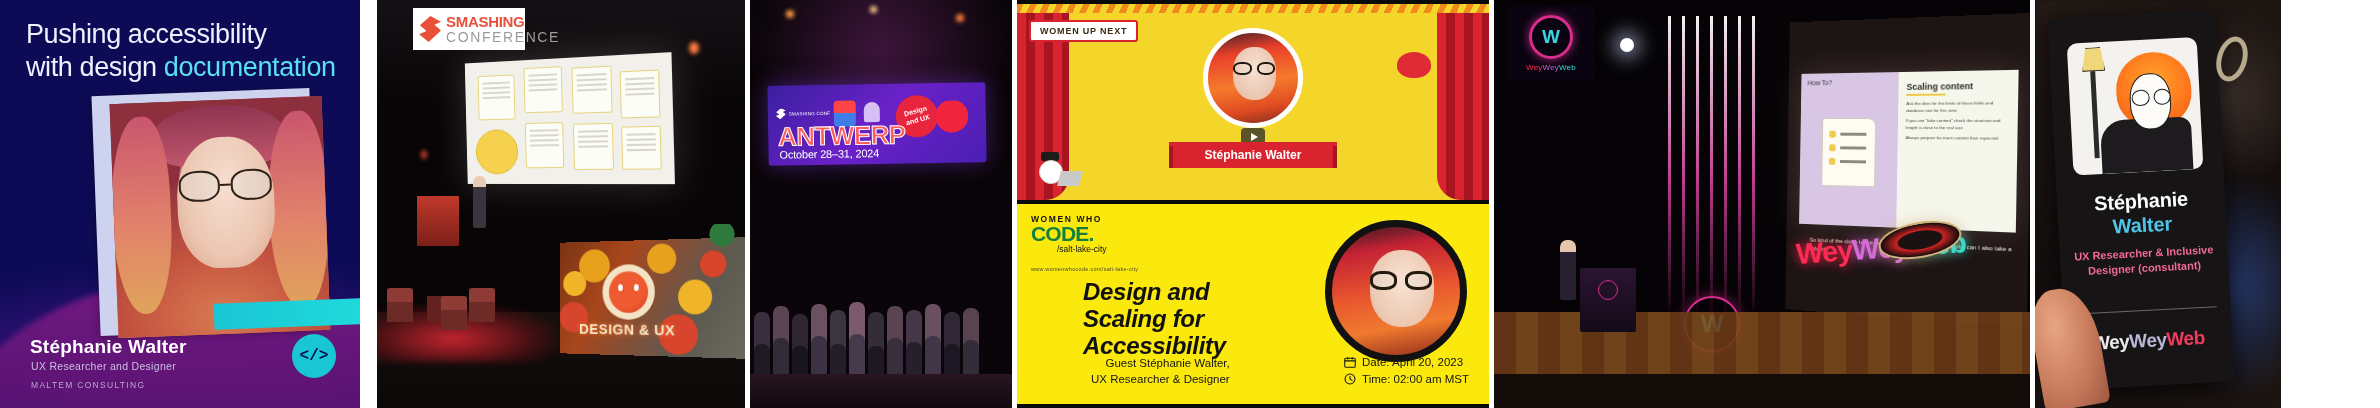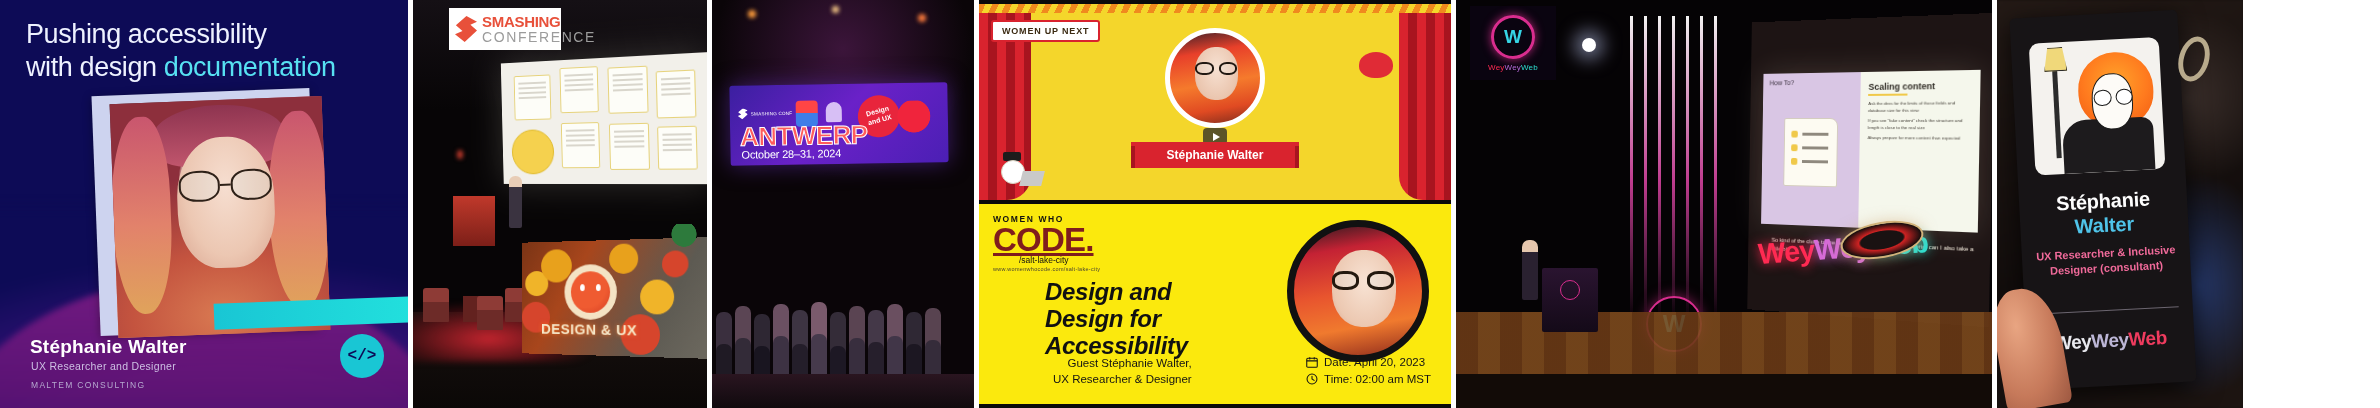--- a/index.html
+++ b/index.html
@@ -6,21 +6,21 @@
   html,body { background:#ffffff; }
   body {
     width:2380px; height:408px;
     font-family:"Liberation Sans", sans-serif;
     overflow:hidden;
   }
   .strip { display:flex; width:2380px; height:408px; gap:5px; background:#ffffff; }
   .panel { position:relative; height:408px; overflow:hidden; flex:0 0 auto; }
 
   
-  .p1 { width:408px; background:#0d0b56; }
+  .p1 { width:360px; background:#0d0b56; }
   .p1 .bgwave {
     position:absolute; left:-40px; right:-40px; bottom:-30px; height:230px;
     background:radial-gradient(ellipse 420px 180px at 55% 100%, #8d1f86 0%, #6a1579 38%, #2b1070 68%, #0d0b56 100%);
     filter:blur(6px);
   }
   .p1 .bgwave2 {
     position:absolute; left:-60px; width:520px; bottom:-60px; height:190px;
     border-radius:50% 50% 0 0 / 100% 100% 0 0;
     background:linear-gradient(180deg,#7b1b84 0%, #5d1475 60%, #3c1069 100%);
     opacity:.92; filter:blur(3px);
@@ -88,21 +88,21 @@
   .p1 .company {
     position:absolute; left:31px; top:380px; font-size:8.5px; color:#b6a8cf; letter-spacing:1.3px;
   }
   .p1 .badge {
     position:absolute; right:24px; bottom:30px; width:44px; height:44px; border-radius:50%;
     background:#19c6d4; display:flex; align-items:center; justify-content:center;
     color:#0d0b56; font-size:16px; font-weight:bold; font-family:"Liberation Mono", monospace;
   }
 
   
-  .p2 { width:294px; background:#070506; }
+  .p2 { width:368px; background:#070506;margin-left:12px; }
   .p2 .ceil { position:absolute; inset:0 0 auto 0; height:110px;
     background:linear-gradient(180deg,#151015 0%, #070506 100%); }
   .p2 .logo {
     position:absolute; left:36px; top:8px; width:112px; height:42px; background:#fff;
     display:flex; align-items:center; gap:5px; padding:4px 6px;
   }
   .p2 .logo .mark {
     width:22px; height:26px; background:#e8503a; flex:0 0 auto;
     clip-path:polygon(52% 0%,100% 22%,70% 34%,100% 56%,44% 100%,0% 70%,34% 58%,4% 36%);
   }
@@ -288,21 +288,21 @@
     position:absolute; left:18px; bottom:10px; width:46px; height:38px;
   }
   .p4 .snow .body{ position:absolute; left:4px; bottom:6px; width:24px;height:24px;border-radius:50%;background:#fff;border:1.5px solid #d8d2c0;}
   .p4 .snow .hat{ position:absolute; left:6px; top:0; width:18px;height:9px;background:#1c1c1c;border-radius:2px;}
   .p4 .snow .lap{ position:absolute; right:0; bottom:4px; width:22px;height:15px;background:#c9c9c9;transform:skewX(-14deg);}
   .p4 .bot {
     position:absolute; left:0; right:0; bottom:4px; height:200px; background:#fbe90d; overflow:hidden;
   }
   .p4 .wwc { position:absolute; left:14px; top:10px; }
   .p4 .wwc .w1 { font-size:8.5px; font-weight:bold; letter-spacing:1.6px; color:#111; }
-  .p4 .wwc .w2 { font-size:33px; font-weight:bold; letter-spacing:-.8px; color:#7f1d1d; line-height:.95;text-decoration:underline; }
+  .p4 .wwc .w2 { font-size:21px; font-weight:bold; letter-spacing:-.8px; color:#15803d; line-height:.95; }
   .p4 .wwc .w3 { font-size:8.5px; color:#111; margin-left:26px; }
   .p4 .url { position:absolute; left:14px; top:62px; font-size:5.5px; color:#4a4530; letter-spacing:.3px; }
   .p4 .bigtitle {
     position:absolute; left:66px; top:74px; font-size:24px; font-weight:bold; font-style:italic;
     color:#111; line-height:1.13; letter-spacing:-.3px;
   }
   .p4 .portrait {
     position:absolute; right:22px; top:16px; width:142px; height:142px; border-radius:50%;
     border:7px solid #111; overflow:hidden;
     background:linear-gradient(170deg,#2d1a1f 0%, #c42234 20%, #e8552e 50%, #f07a2e 74%, #8e2a1c 100%);
@@ -637,21 +637,21 @@
 
     <div class="bot">
       <div class="wwc">
         <div class="w1">WOMEN WHO</div>
         <div class="w2">CODE.</div>
         <div class="w3">/salt-lake-city</div>
       </div>
       <div class="url">www.womenwhocode.com/salt-lake-city</div>
       <div class="bigtitle">
         <span>Design and</span><br>
-        <span>Design for</span><br>
+        <span>Scaling for</span><br>
         <span>Accessibility</span>
       </div>
       <div class="portrait">
         <div class="face"></div>
         <div class="gl">
             <span class="l"></span>
             <span class="r"></span>
           </div>
       </div>
       <div class="guest">

